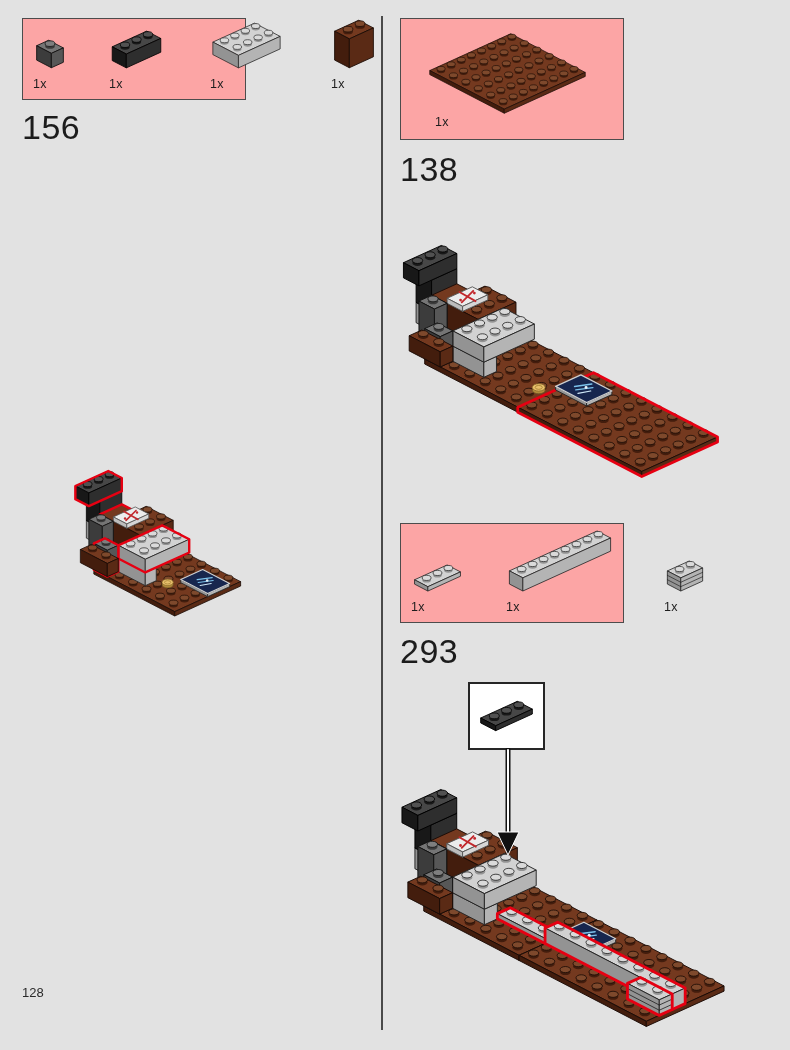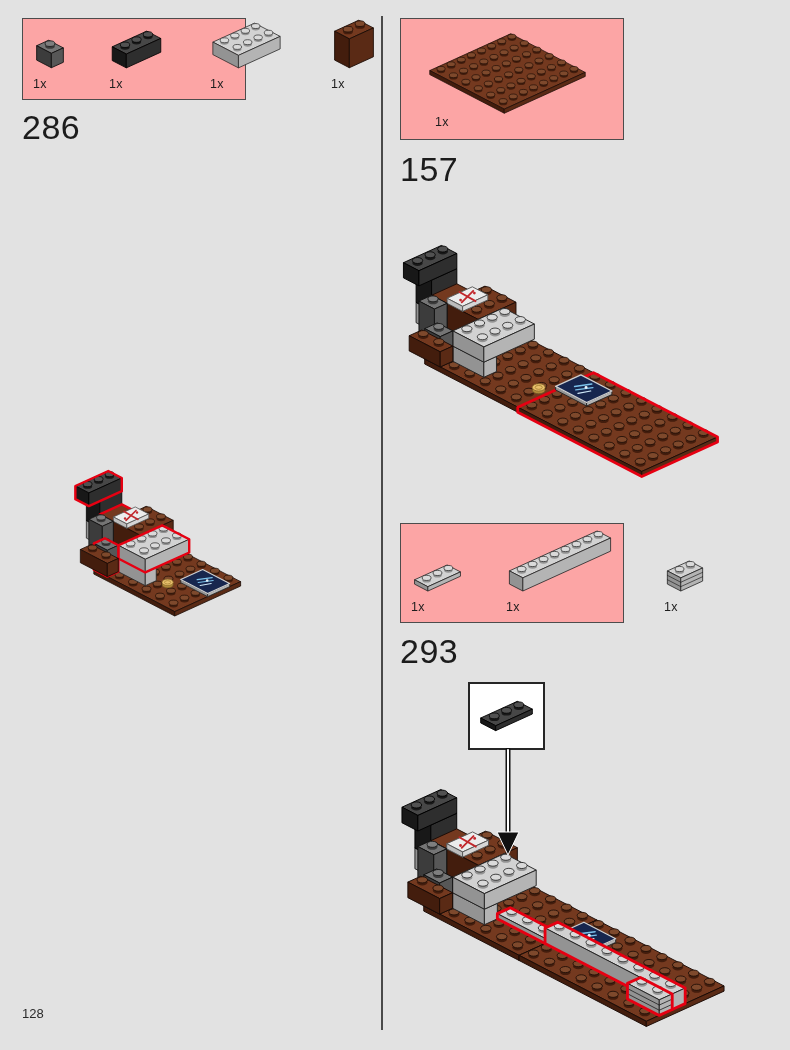--- a/index.html
+++ b/index.html
@@ -106,21 +106,21 @@
           <ellipse cx="12.25" cy="-26.200000000000003" rx="4.5" ry="2.6" fill="#431d0d" stroke="none"></ellipse>
           <ellipse cx="12.25" cy="-28.3" rx="4.5" ry="2.6" fill="#7e492c" stroke="#1a0b05" stroke-width="0.7"></ellipse>
           <ellipse cx="23.25" cy="-31.200000000000003" rx="4.5" ry="2.6" fill="#431d0d" stroke="none"></ellipse>
           <ellipse cx="23.25" cy="-33.300000000000004" rx="4.5" ry="2.6" fill="#7e492c" stroke="#1a0b05" stroke-width="0.7"></ellipse>
         </g>
       </svg>
     <span class="count-label">1x</span>
   </div>
 </div>
 
-<div class="step-number" style="left:22px;top:108px;">286</div>
+<div class="step-number" style="left:22px;top:108px;">156</div>
 
 <svg class="asm" id="asm156" style="left:72px;top:468px;" viewBox="19 -85.19999694824219 171.5 151.1999969482422" width="172" height="151">
     <g>
       <polygon points="40.5,16.6 121.5,58.6 187.5,28.6 106.5,-13.4" fill="#74391f" stroke="#1a0b05" stroke-width="0.8" stroke-linejoin="round"></polygon>
       <polygon points="40.5,16.6 121.5,58.6 121.5,63.0 40.5,21.0" fill="#431d0d" stroke="#1a0b05" stroke-width="0.8" stroke-linejoin="round"></polygon>
       <polygon points="121.5,58.6 187.5,28.6 187.5,33.0 121.5,63.0" fill="#5a2a15" stroke="#1a0b05" stroke-width="0.8" stroke-linejoin="round"></polygon>
       <ellipse cx="52.75" cy="16.8" rx="4.5" ry="2.6" fill="#431d0d" stroke="none"></ellipse>
       <ellipse cx="52.75" cy="14.700000000000001" rx="4.5" ry="2.6" fill="#7e492c" stroke="#1a0b05" stroke-width="0.7"></ellipse>
       <ellipse cx="63.75" cy="11.799999999999999" rx="4.5" ry="2.6" fill="#431d0d" stroke="none"></ellipse>
       <ellipse cx="63.75" cy="9.7" rx="4.5" ry="2.6" fill="#7e492c" stroke="#1a0b05" stroke-width="0.7"></ellipse>
@@ -391,21 +391,21 @@
         <ellipse cx="134.75" cy="3.6999999999999997" rx="4.5" ry="2.6" fill="#7e492c" stroke="#1a0b05" stroke-width="0.7"></ellipse>
         <ellipse cx="145.75" cy="0.7999999999999996" rx="4.5" ry="2.6" fill="#431d0d" stroke="none"></ellipse>
         <ellipse cx="145.75" cy="-1.3000000000000003" rx="4.5" ry="2.6" fill="#7e492c" stroke="#1a0b05" stroke-width="0.7"></ellipse>
         <ellipse cx="156.75" cy="-4.2" rx="4.5" ry="2.6" fill="#431d0d" stroke="none"></ellipse>
         <ellipse cx="156.75" cy="-6.300000000000001" rx="4.5" ry="2.6" fill="#7e492c" stroke="#1a0b05" stroke-width="0.7"></ellipse>
       </g>
     </svg>
   <span class="count-label abs" style="left:34px;bottom:10px;">1x</span>
 </div>
 
-<div class="step-number" style="left:400px;top:150px;">157</div>
+<div class="step-number" style="left:400px;top:150px;">138</div>
 
 <svg class="asm" id="asm157" style="left:400px;top:242px;" viewBox="19 -85.19999694824219 279.5 207.20001220703125" width="321" height="238">
     <g>
       <polygon points="40.5,16.6 121.5,58.6 187.5,28.6 106.5,-13.4" fill="#74391f" stroke="#1a0b05" stroke-width="0.8" stroke-linejoin="round"></polygon>
       <polygon points="40.5,16.6 121.5,58.6 121.5,63.0 40.5,21.0" fill="#431d0d" stroke="#1a0b05" stroke-width="0.8" stroke-linejoin="round"></polygon>
       <polygon points="121.5,58.6 187.5,28.6 187.5,33.0 121.5,63.0" fill="#5a2a15" stroke="#1a0b05" stroke-width="0.8" stroke-linejoin="round"></polygon>
       <ellipse cx="52.75" cy="16.8" rx="4.5" ry="2.6" fill="#431d0d" stroke="none"></ellipse>
       <ellipse cx="52.75" cy="14.700000000000001" rx="4.5" ry="2.6" fill="#7e492c" stroke="#1a0b05" stroke-width="0.7"></ellipse>
       <ellipse cx="63.75" cy="11.799999999999999" rx="4.5" ry="2.6" fill="#431d0d" stroke="none"></ellipse>
       <ellipse cx="63.75" cy="9.7" rx="4.5" ry="2.6" fill="#7e492c" stroke="#1a0b05" stroke-width="0.7"></ellipse>
@@ -1060,13 +1060,13 @@
   </svg>
 
 <svg class="abs" id="guideArrow" style="left:494px;top:748px;z-index:5;" width="28" height="110" viewBox="0 0 28 110">
     <g>
       <line x1="14" y1="2" x2="14" y2="86" stroke="#111" stroke-width="5" stroke-linecap="round"></line>
       <line x1="14" y1="2" x2="14" y2="85" stroke="#fff" stroke-width="2" stroke-linecap="round"></line>
       <polygon points="14,107 3,84 25,84" fill="#111" stroke="#fff" stroke-width="1"></polygon>
     </g>
   </svg>
 
-<div class="page-number" style="left:22px;top:1006px;">128</div>
+<div class="page-number" style="left:22px;top:985px;">128</div>
 
 </body></html>

